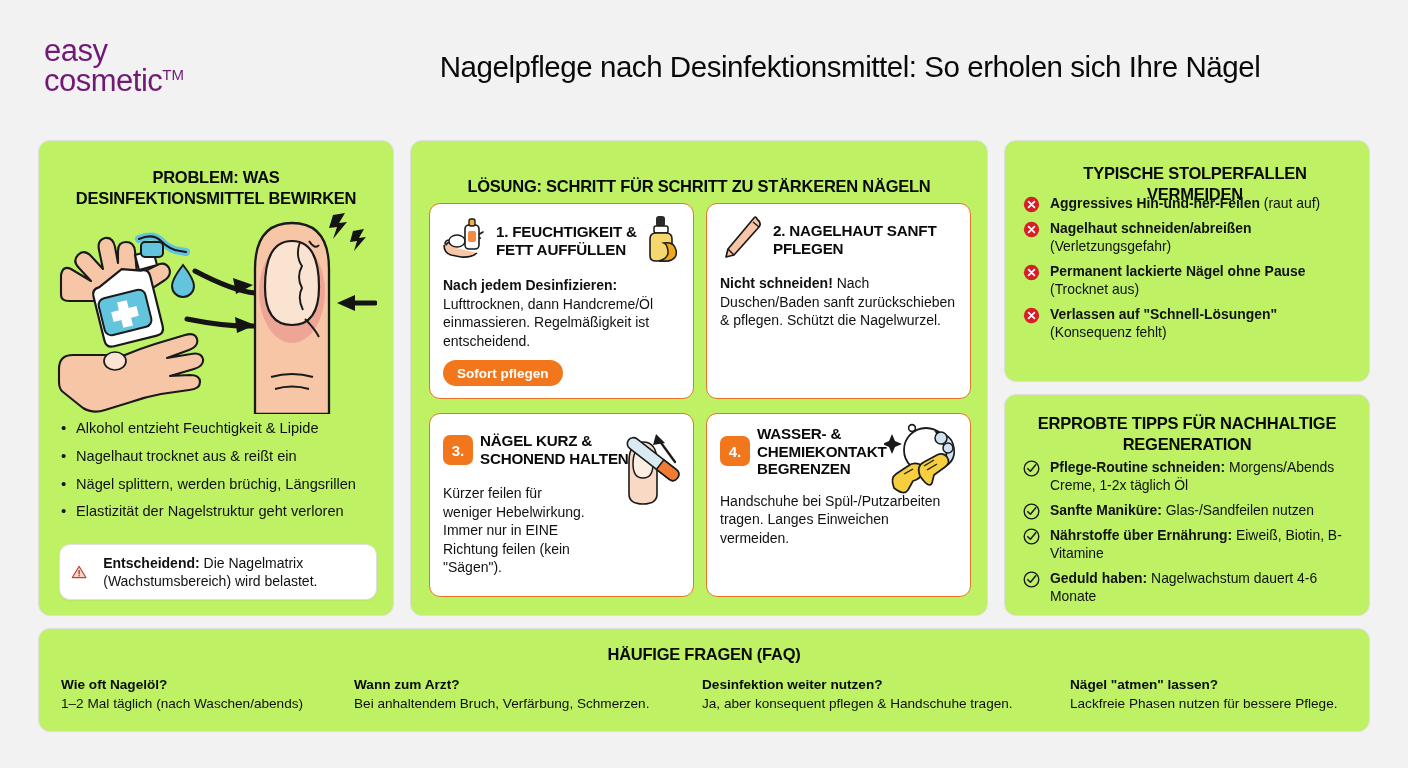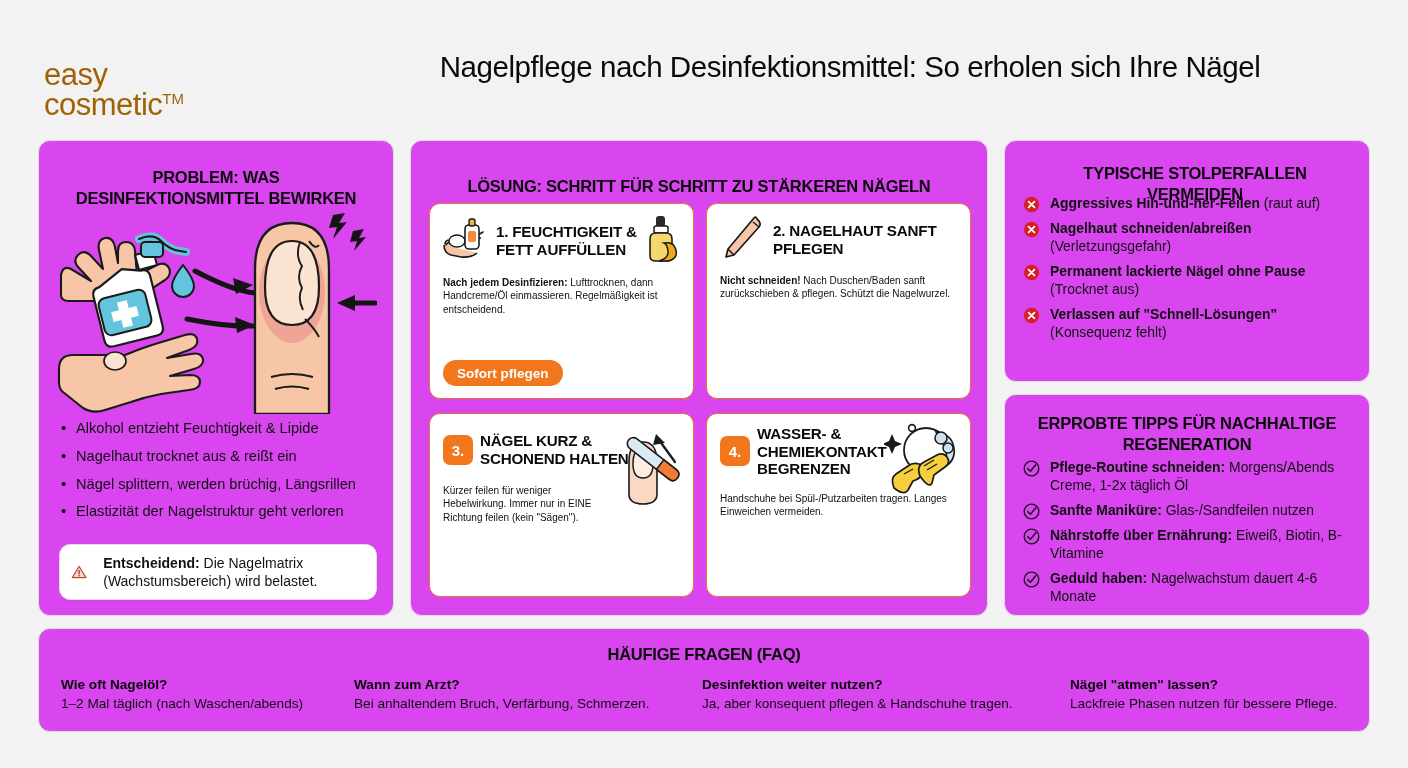--- a/index.html
+++ b/index.html
@@ -36,22 +36,21 @@
   }
   .logo {
     position: absolute;
     left: 44px;
     top: 36px;
     width: 300px;
     line-height: 0.98;
     font-size: 31px;
     font-weight: 400;
     letter-spacing: -0.5px;
-    color: #a16207;
-    margin-top: 24px;
+    color: #701a75;
   }
   .logo .l2 { display: block; }
   .logo sup {
     font-size: 15px;
     vertical-align: super;
     letter-spacing: 0;
   }
   .poster-title {
     position: absolute;
     left: 320px;
@@ -61,21 +60,21 @@
     font-size: 29.5px;
     font-weight: 400;
     letter-spacing: -0.45px;
     color: #0a0a0a;
     white-space: nowrap;
   }
 
   
   .panel {
     position: absolute;
-    background: #d946ef;
+    background: #bef264;
     border: 1px solid #dedede;
     border-radius: 12px;
   }
 
   #panel-problem { left: 38px;   top: 140px; width: 356px; height: 476px; }
   #panel-solution{ left: 410px;  top: 140px; width: 578px; height: 476px; }
   #panel-pitfalls{ left: 1004px; top: 140px; width: 366px; height: 242px; }
   #panel-tips    { left: 1004px; top: 394px; width: 366px; height: 222px; }
   #panel-faq     { left: 38px;   top: 628px; width: 1332px; height: 104px; }
 
@@ -177,21 +176,21 @@
     justify-content: center;
     width: 30px; height: 30px;
     flex: 0 0 30px;
     background: #f2761b;
     color: #ffffff;
     border-radius: 7px;
     font-size: 15px;
     font-weight: 700;
   }
   .step-body {
-    font-size: 10px;
+    font-size: 14px;
     line-height: 1.33;
     margin-top: 9px;
     color: #111;
   }
   .step-body b { font-weight: 700; }
   .pill {
     position: absolute;
     left: 13px; bottom: 12px;
     display: inline-block;
     background: #f2761b;

